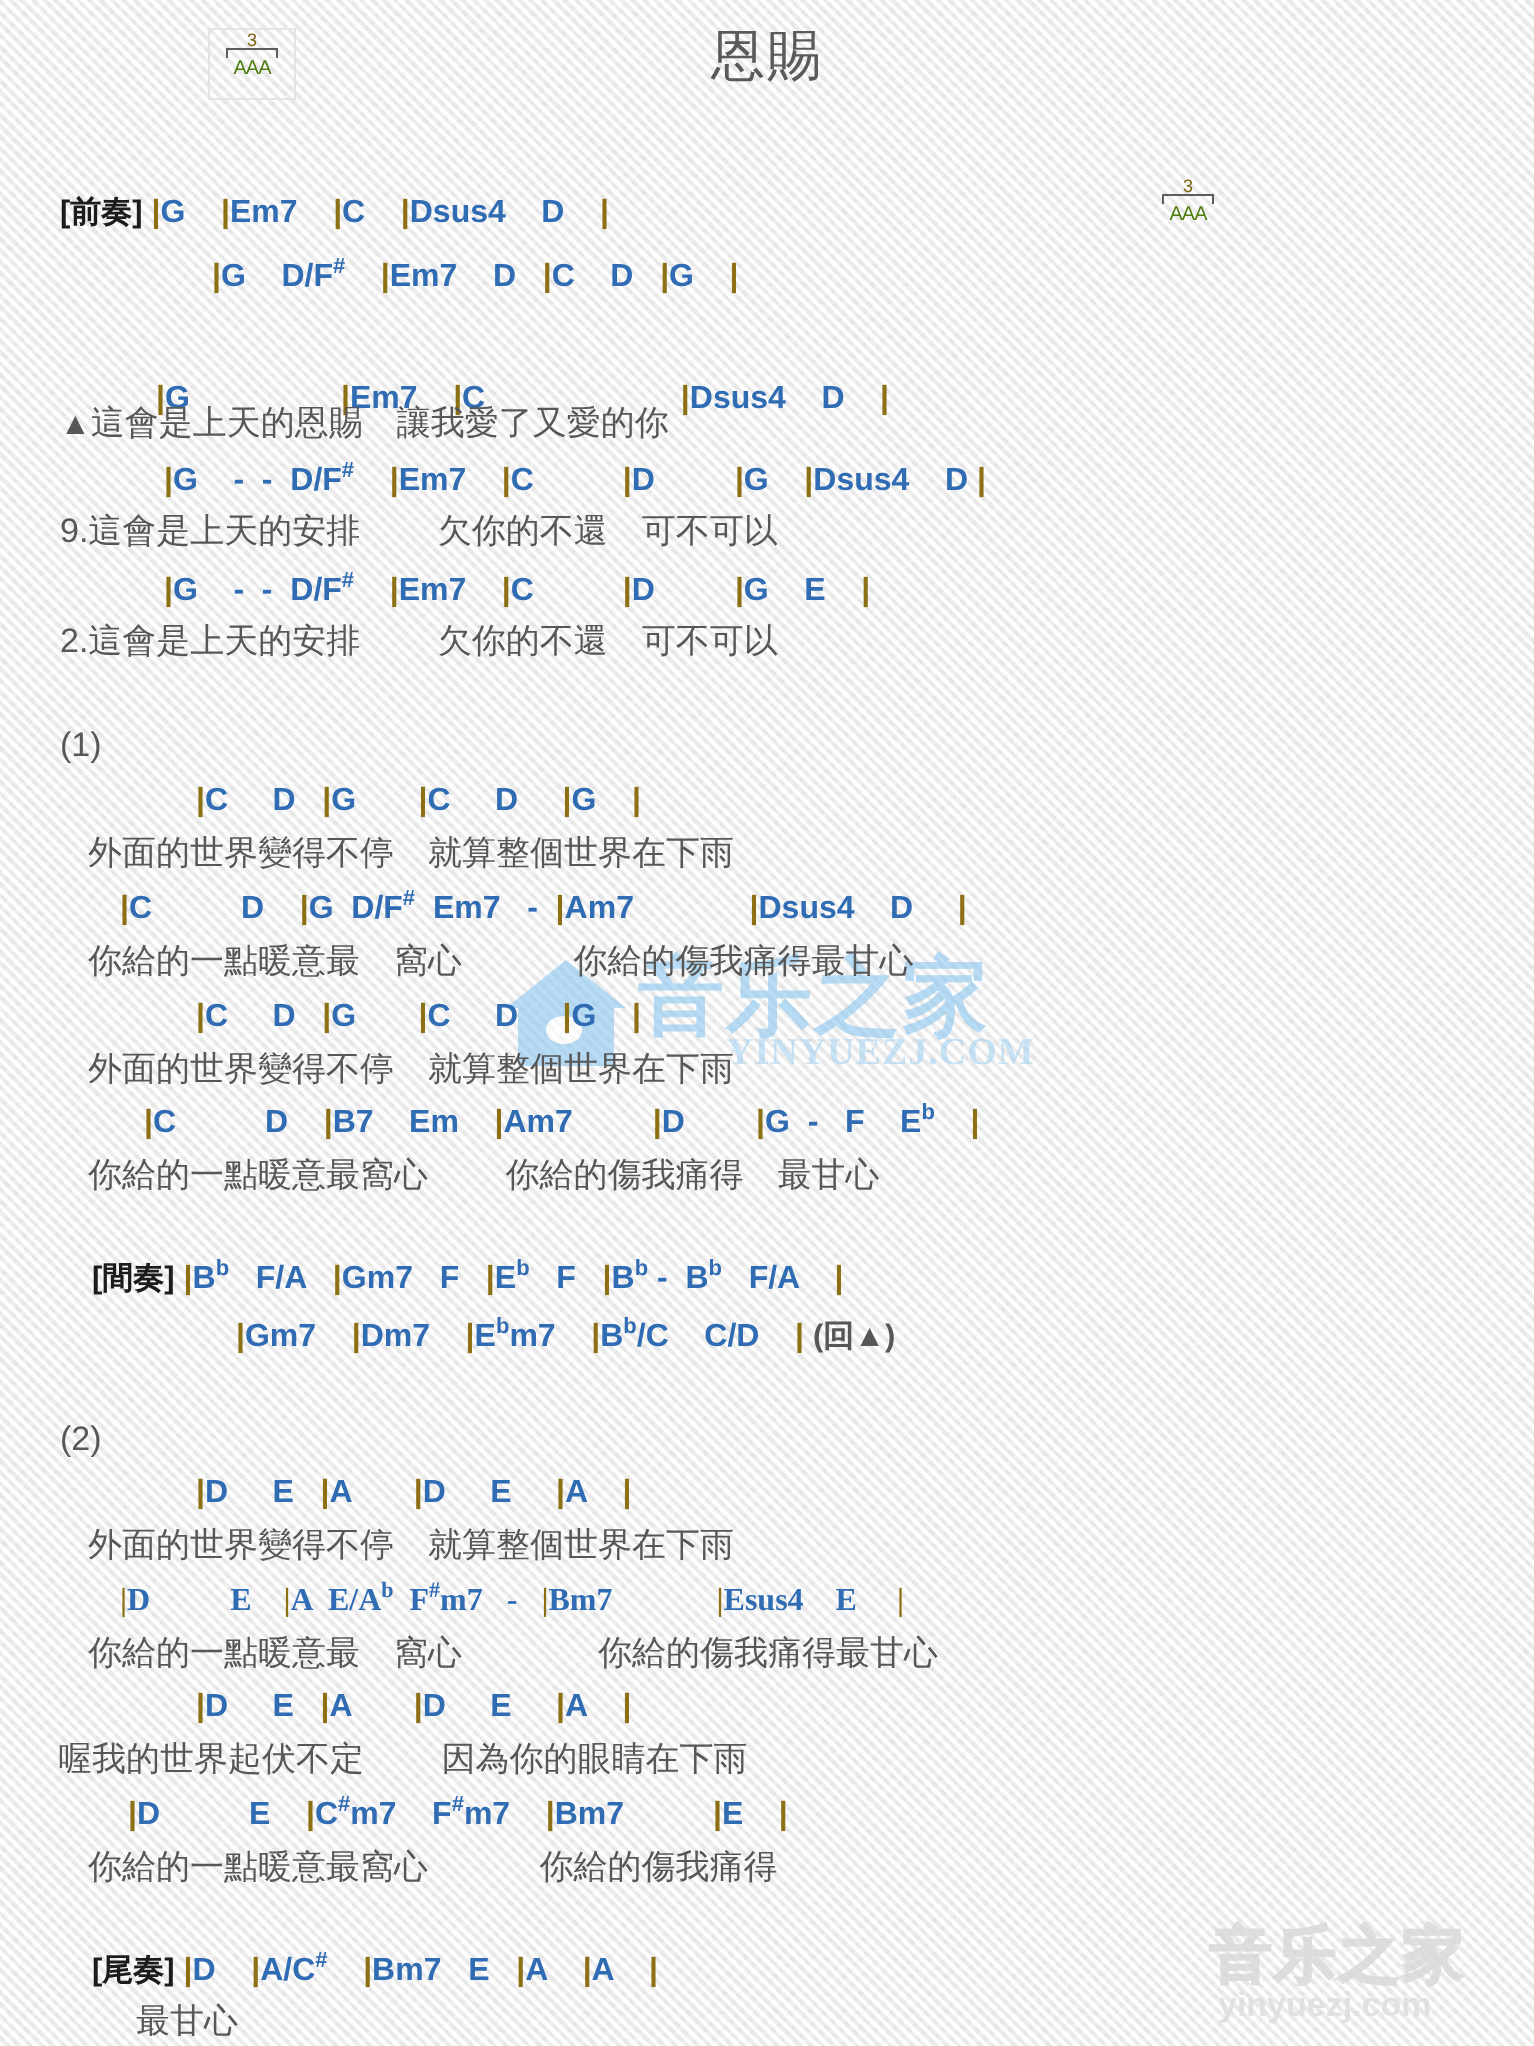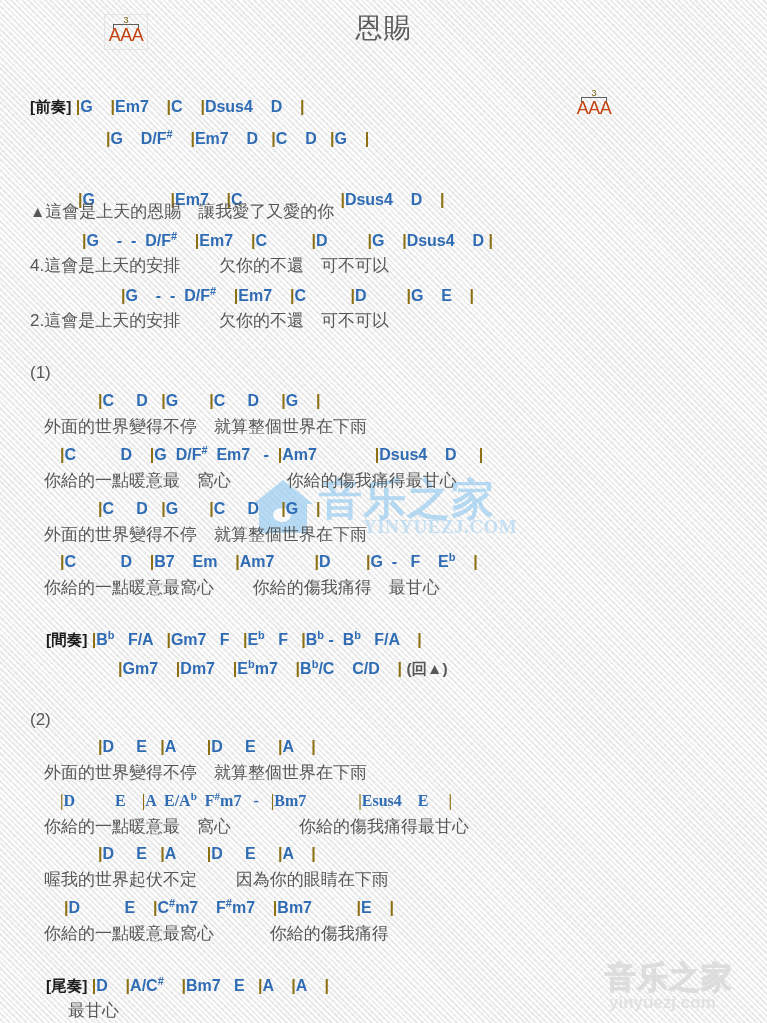--- a/index.html
+++ b/index.html
@@ -73,22 +73,22 @@
     top: 9px; left: 8px;
     width: 24px; height: 4px;
     border-top: 1.4px solid #5d5d5d;
     border-left: 1.4px solid #5d5d5d;
     border-right: 1.4px solid #5d5d5d;
   }
   .triplet .tri-letters {
     position: absolute;
     top: 12px; left: 0; right: 0;
     text-align: center;
-    font-size: 18px;
-    color: #c2410c;
+    font-size: 10px;
+    color: #4d7c0f;
     letter-spacing: -0.5px;
     line-height: 16px;
   }
 
   
   .row {
     position: absolute;
     left: 0;
     white-space: pre;
     line-height: 22px;
@@ -239,40 +239,40 @@
         <div class="tri-letters">AAA</div>
       </div>
     </div>
 
   <div id="lines-host">
       <div class="row chordrow" style="top: 96px; padding-left: 30px;"><span class="sec">[前奏]</span> <span class="bar">|</span>G    <span class="bar">|</span>Em7    <span class="bar">|</span>C    <span class="bar">|</span>Dsus4    D    <span class="bar">|</span></div>
       <div class="row chordrow" style="top: 128px; padding-left: 78px; margin-left: 28px;"><span class="bar">|</span>G    D/F<span class="sup">#</span>    <span class="bar">|</span>Em7    D   <span class="bar">|</span>C    D   <span class="bar">|</span>G    <span class="bar">|</span></div>
       <div class="row chordrow" style="top: 189px; padding-left: 78px;"><span class="bar">|</span>G                 <span class="bar">|</span>Em7    <span class="bar">|</span>C                      <span class="bar">|</span>Dsus4    D    <span class="bar">|</span></div>
       <div class="row lyricrow" style="top: 201px; padding-left: 30px;"><span class="mark">▲</span>這會是上天的恩賜　讓我愛了又愛的你</div>
       <div class="row chordrow" style="top: 230px; padding-left: 82px;"><span class="bar">|</span>G    -  -  D/F<span class="sup">#</span>    <span class="bar">|</span>Em7    <span class="bar">|</span>C          <span class="bar">|</span>D         <span class="bar">|</span>G    <span class="bar">|</span>Dsus4    D <span class="bar">|</span></div>
-      <div class="row lyricrow" style="top: 255px; padding-left: 30px;">4.這會是上天的安排　　 欠你的不還　可不可以</div>
-      <div class="row chordrow" style="top: 285px; padding-left: 82px; margin-left: 39px;"><span class="bar">|</span>G    -  -  D/F<span class="sup">#</span>    <span class="bar">|</span>Em7    <span class="bar">|</span>C          <span class="bar">|</span>D         <span class="bar">|</span>G    E    <span class="bar">|</span></div>
+      <div class="row lyricrow" style="top: 255px; padding-left: 30px;">9.這會是上天的安排　　 欠你的不還　可不可以</div>
+      <div class="row chordrow" style="top: 285px; padding-left: 82px;"><span class="bar">|</span>G    -  -  D/F<span class="sup">#</span>    <span class="bar">|</span>Em7    <span class="bar">|</span>C          <span class="bar">|</span>D         <span class="bar">|</span>G    E    <span class="bar">|</span></div>
       <div class="row lyricrow" style="top: 310px; padding-left: 30px;">2.這會是上天的安排　　 欠你的不還　可不可以</div>
       <div class="row lyricrow" style="top: 362px; padding-left: 30px;">(1)</div>
       <div class="row chordrow" style="top: 390px; padding-left: 98px;"><span class="bar">|</span>C     D   <span class="bar">|</span>G       <span class="bar">|</span>C     D     <span class="bar">|</span>G    <span class="bar">|</span></div>
       <div class="row lyricrow" style="top: 416px; padding-left: 44px;">外面的世界變得不停　就算整個世界在下雨</div>
       <div class="row chordrow" style="top: 444px; padding-left: 60px;"><span class="bar">|</span>C          D    <span class="bar">|</span>G  D/F<span class="sup">#</span>  Em7   -  <span class="bar">|</span>Am7             <span class="bar">|</span>Dsus4    D     <span class="bar">|</span></div>
       <div class="row lyricrow" style="top: 470px; padding-left: 44px;">你給的一點暖意最　窩心　　　 你給的傷我痛得最甘心</div>
       <div class="row chordrow" style="top: 498px; padding-left: 98px;"><span class="bar">|</span>C     D   <span class="bar">|</span>G       <span class="bar">|</span>C     D     <span class="bar">|</span>G    <span class="bar">|</span></div>
       <div class="row lyricrow" style="top: 524px; padding-left: 44px;">外面的世界變得不停　就算整個世界在下雨</div>
-      <div class="row chordrow" style="top: 551px; padding-left: 60px;"><span class="bar">|</span>C          D    <span class="bar">|</span>B7    Em    <span class="bar">|</span>Am7         <span class="bar">|</span>D        <span class="bar">|</span>G  -   F    E<span class="sup">b</span>    <span class="bar">|</span></div>
+      <div class="row chordrow" style="top: 551px; padding-left: 60px; margin-left: 12px;"><span class="bar">|</span>C          D    <span class="bar">|</span>B7    Em    <span class="bar">|</span>Am7         <span class="bar">|</span>D        <span class="bar">|</span>G  -   F    E<span class="sup">b</span>    <span class="bar">|</span></div>
       <div class="row lyricrow" style="top: 577px; padding-left: 44px;">你給的一點暖意最窩心　　 你給的傷我痛得　最甘心</div>
       <div class="row chordrow" style="top: 629px; padding-left: 46px;"><span class="sec">[間奏]</span> <span class="bar">|</span>B<span class="sup">b</span>   F/A   <span class="bar">|</span>Gm7   F   <span class="bar">|</span>E<span class="sup">b</span>   F   <span class="bar">|</span>B<span class="sup">b</span> -  B<span class="sup">b</span>   F/A    <span class="bar">|</span></div>
       <div class="row chordrow" style="top: 658px; padding-left: 118px;"><span class="bar">|</span>Gm7    <span class="bar">|</span>Dm7    <span class="bar">|</span>E<span class="sup">b</span>m7    <span class="bar">|</span>B<span class="sup">b</span>/C    C/D    <span class="bar">|</span> <span class="mark">(回▲)</span></div>
       <div class="row lyricrow" style="top: 709px; padding-left: 30px;">(2)</div>
       <div class="row chordrow" style="top: 736px; padding-left: 98px;"><span class="bar">|</span>D     E   <span class="bar">|</span>A       <span class="bar">|</span>D     E     <span class="bar">|</span>A    <span class="bar">|</span></div>
       <div class="row lyricrow" style="top: 762px; padding-left: 44px;">外面的世界變得不停　就算整個世界在下雨</div>
       <div class="row chordrow" style="top: 790px; padding-left: 60px; font-family: Liberation Serif, serif;"><span class="bar">|</span>D          E    <span class="bar">|</span>A  E/A<span class="sup">b</span>  F<span class="sup">#</span>m7   -   <span class="bar">|</span>Bm7             <span class="bar">|</span>Esus4    E     <span class="bar">|</span></div>
       <div class="row lyricrow" style="top: 816px; padding-left: 44px;">你給的一點暖意最　窩心　　　　你給的傷我痛得最甘心</div>
       <div class="row chordrow" style="top: 843px; padding-left: 98px;"><span class="bar">|</span>D     E   <span class="bar">|</span>A       <span class="bar">|</span>D     E     <span class="bar">|</span>A    <span class="bar">|</span></div>
-      <div class="row lyricrow" style="top: 869px; padding-left: 44px;">喔我的世界起伏不定　　 因為你的眼睛在下雨</div>
+      <div class="row lyricrow" style="top: 869px; padding-left: 29px;">喔我的世界起伏不定　　 因為你的眼睛在下雨</div>
       <div class="row chordrow" style="top: 897px; padding-left: 64px;"><span class="bar">|</span>D          E    <span class="bar">|</span>C<span class="sup">#</span>m7    F<span class="sup">#</span>m7    <span class="bar">|</span>Bm7          <span class="bar">|</span>E    <span class="bar">|</span></div>
       <div class="row lyricrow" style="top: 923px; padding-left: 44px;">你給的一點暖意最窩心　　　 你給的傷我痛得</div>
       <div class="row chordrow" style="top: 975px; padding-left: 46px;"><span class="sec">[尾奏]</span> <span class="bar">|</span>D    <span class="bar">|</span>A/C<span class="sup">#</span>    <span class="bar">|</span>Bm7   E   <span class="bar">|</span>A    <span class="bar">|</span>A    <span class="bar">|</span></div>
       <div class="row lyricrow" style="top: 1000px; padding-left: 68px;">最甘心</div>
     </div>
 
 </div>
 
 </body></html>

